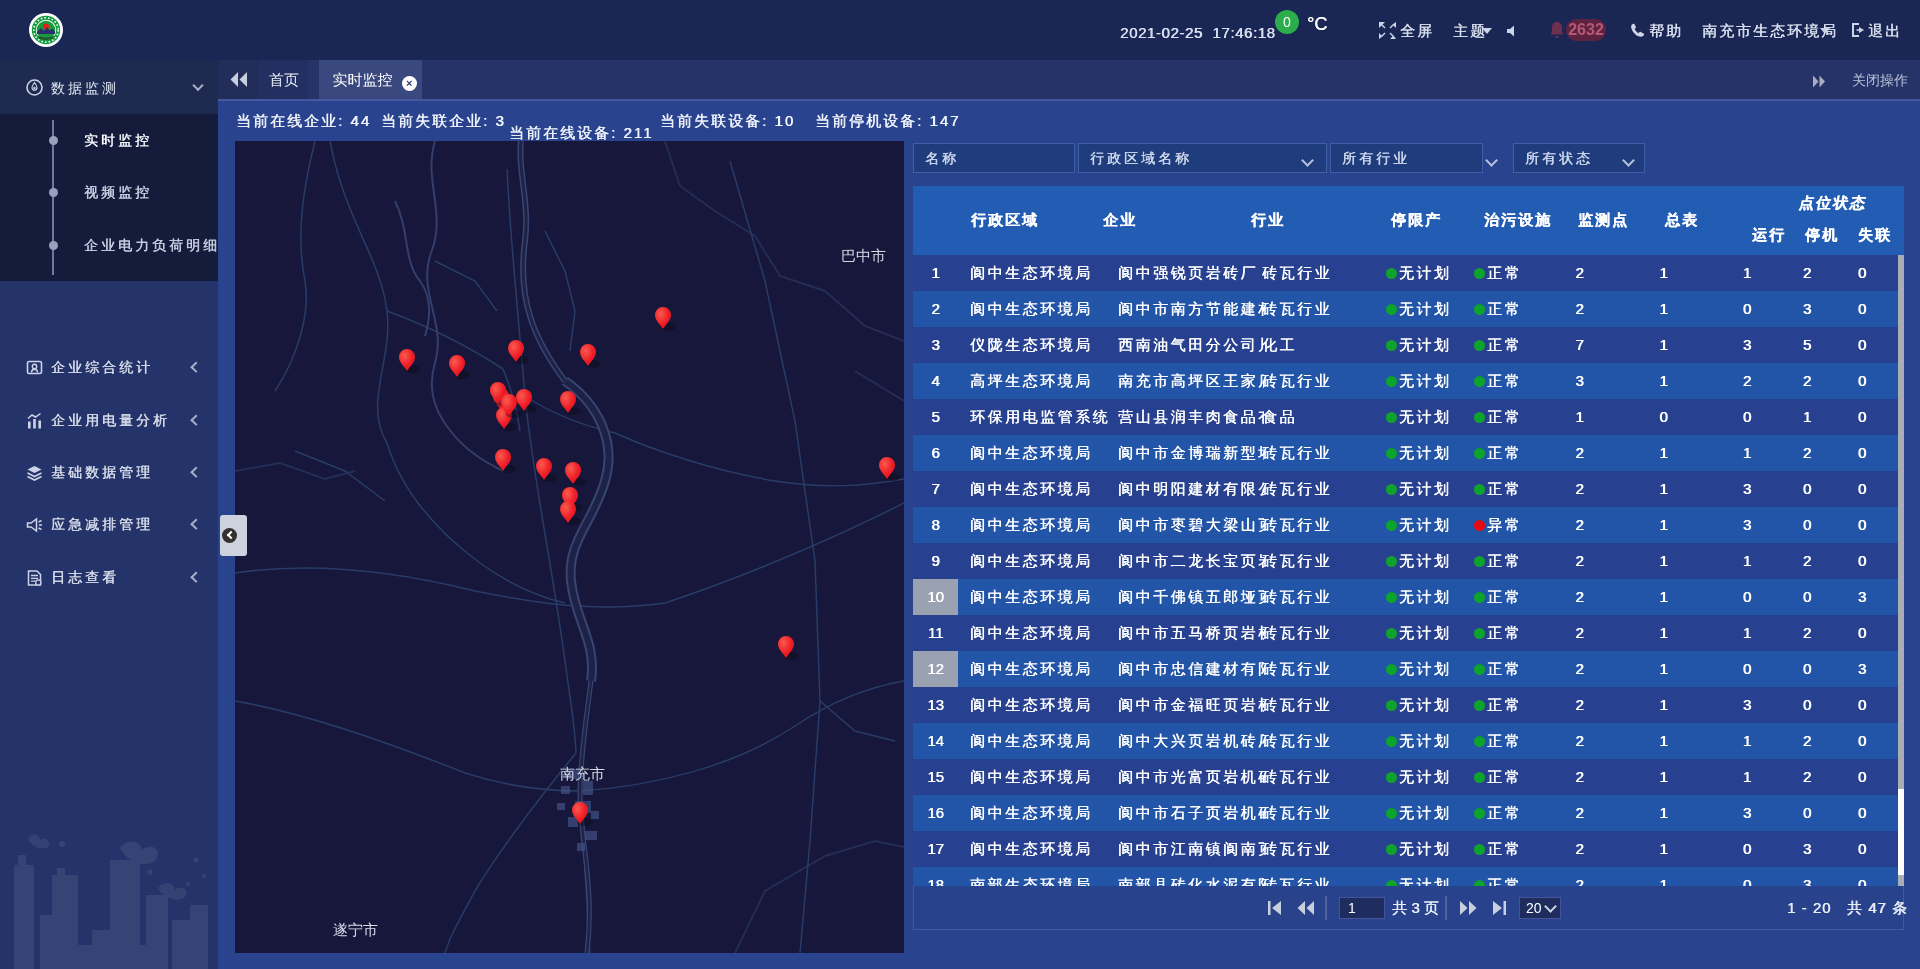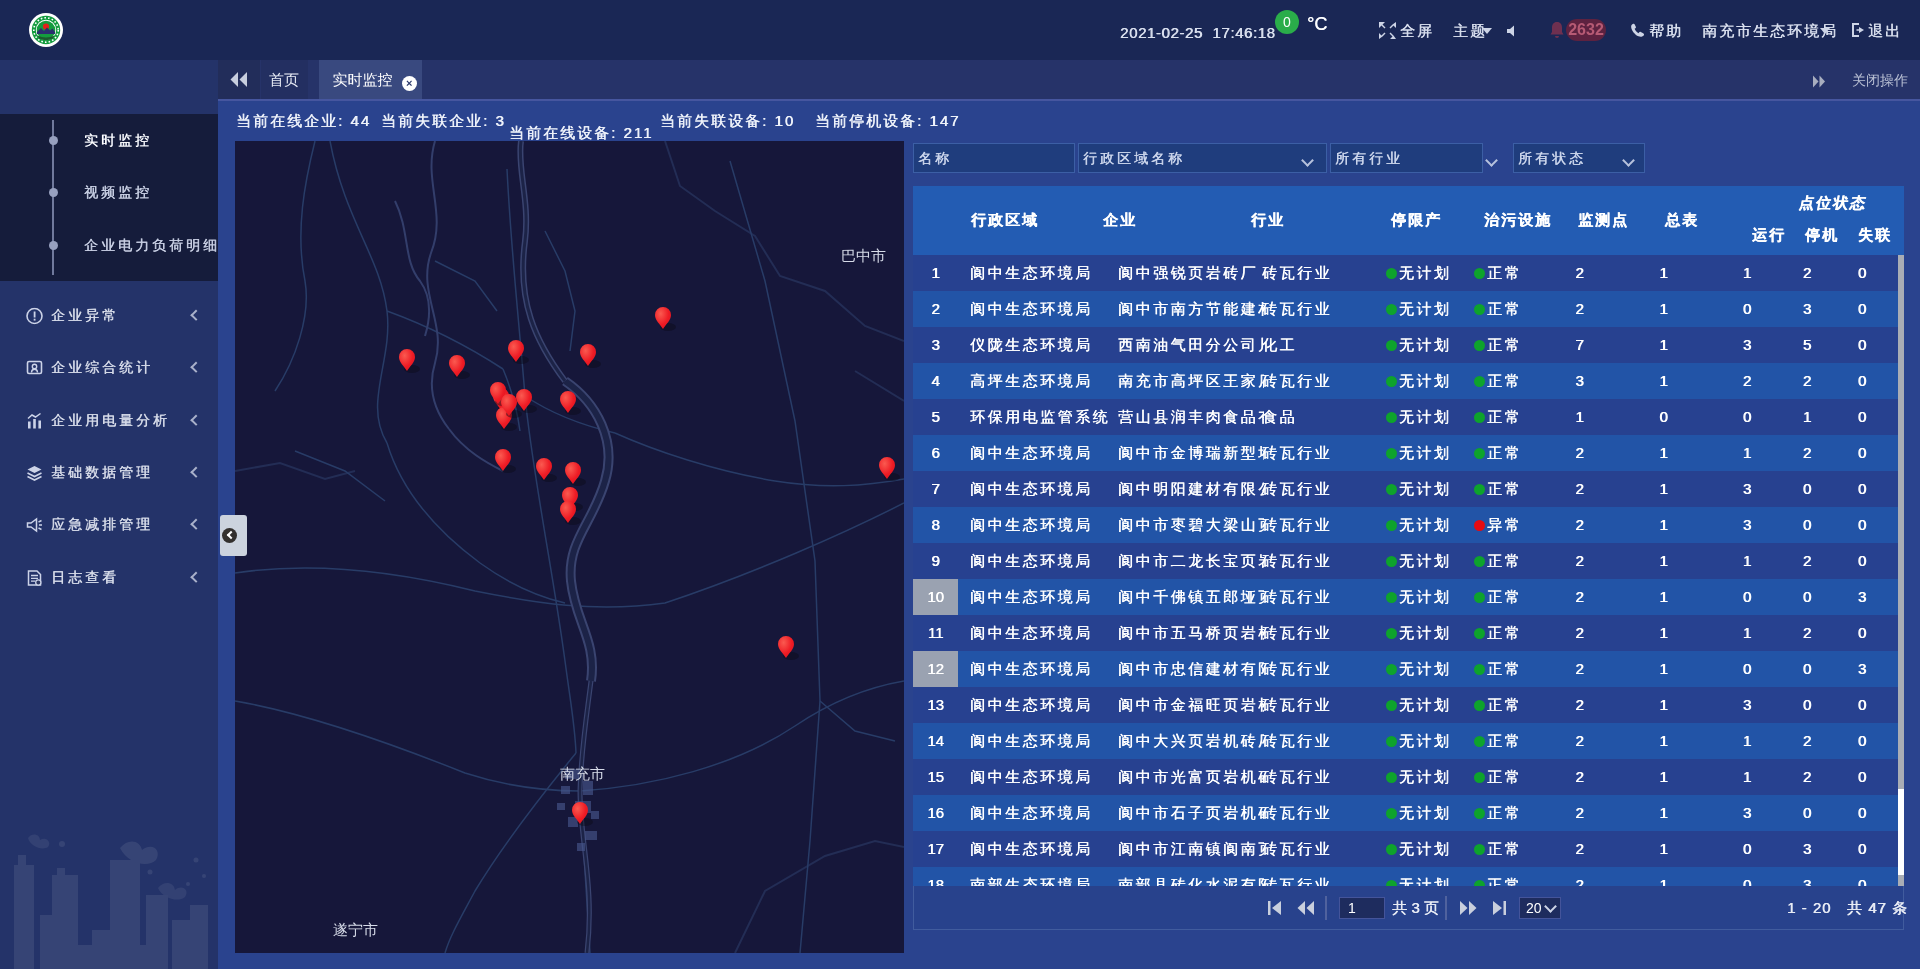--- a/index.html
+++ b/index.html
@@ -14,21 +14,21 @@
 .hdrtxt { position:absolute; color:#d9dfee; font-size:15px; line-height:20px; white-space:nowrap; letter-spacing:2px; text-shadow:0.6px 0 #d9dfee; }
 .stat { position:absolute; color:#eef2fa; font-size:15px; white-space:nowrap; letter-spacing:2px; text-shadow:0.6px 0 #eef2fa; }
 .menuitem { position:absolute; left:0; width:218px; height:53px; }
 .menuitem .txt { position:absolute; left:51px; top:50%; transform:translateY(-50%); font-size:14px; color:#d5dae8; white-space:nowrap; letter-spacing:3px; text-shadow:0.6px 0 #d5dae8; }
 .menuitem .ic { position:absolute; left:26px; top:50%; transform:translateY(-50%); width:17px; height:17px; }
 .chev { position:absolute; right:18px; top:50%; width:8px; height:8px; border-left:2px solid #a9b1ca; border-bottom:2px solid #a9b1ca; }
 .chev.left { transform:translateY(-60%) rotate(45deg); }
 .chev.down { transform:translateY(-70%) rotate(-45deg); }
 .subitem { position:absolute; left:84px; font-size:14px; color:#c7cee2; white-space:nowrap; letter-spacing:3px; text-shadow:0.6px 0 #c7cee2; }
 .dot { position:absolute; left:49px; width:9px; height:9px; border-radius:50%; background:#97a0bf; }
-.filter { position:absolute; top:143px; height:30px; background:#1f3d7d; border:1px solid #3c5fa5; color:#ccd6ec; font-size:14px; line-height:28px; padding-left:4px; letter-spacing:3px; text-shadow:0.6px 0 #ccd6ec; }
+.filter { position:absolute; top:143px; height:30px; background:#1f3d7d; border:1px solid #3c5fa5; color:#ccd6ec; font-size:14px; line-height:28px; padding-left:11px; letter-spacing:3px; text-shadow:0.6px 0 #ccd6ec; }
 .fchev { position:absolute; top:12px; width:9px; height:9px; border-left:2px solid #b7c2dd; border-bottom:2px solid #b7c2dd; transform:rotate(-45deg); }
 .th { position:absolute; color:#fff; font-size:15px; font-weight:bold; white-space:nowrap; letter-spacing:2px; text-shadow:0.6px 0 #fff; }
 .row { position:absolute; left:913px; width:985px; height:36px; }
 .row.odd { background:#274190; }
 .row.even { background:#2254a7; }
 .cell { position:absolute; top:0; height:36px; line-height:36px; color:#fff; font-size:15px; white-space:nowrap; overflow:hidden; text-shadow:0.6px 0 #fff; }
 .ct { letter-spacing:2.5px; }
 .num { left:0; width:45px; text-align:center; }
 .num.gray { background:#9aa2b1; }
 .gdot { display:inline-block; width:11px; height:11px; border-radius:50%; background:#0ea32c; vertical-align:-1px; margin-right:2px; }
@@ -76,37 +76,37 @@
   <div class="hdrtxt" style="left:1649px;top:21px">帮助</div>
   <div class="hdrtxt" style="left:1702px;top:21px">南充市生态环境局</div>
   <div class="abs" style="left:1820px;top:28px;width:0;height:0;border:5px solid transparent;border-top:6px solid #cdd4e6"></div>
   <svg class="abs" style="left:1850px;top:22px" width="16" height="16" viewBox="0 0 16 16">
     <path d="M2 1 L9 1 L9 3 L4 3 L4 13 L9 13 L9 15 L2 15 Z" fill="#cdd4e6"></path>
     <path d="M9 5 L9 7.2 L6.5 7.2 L6.5 8.8 L9 8.8 L9 11 L14 8 Z" fill="#cdd4e6"></path>
   </svg>
   <div class="hdrtxt" style="left:1868px;top:21px">退出</div>
 </div>
 <div id="sidebar">
+  <div class="abs" style="left:0;top:0;width:218px;height:54px;background:#1e2a50">
+    <svg class="ic abs" style="left:26px;top:19px" width="17" height="17" viewBox="0 0 17 17">
+      <circle cx="8.5" cy="8.5" r="7.5" fill="none" stroke="#ccd3e8" stroke-width="1.6"></circle>
+      <path d="M8.5 3.5 C10.3 6 11 7.3 11 8.7 a2.5 2.5 0 1 1 -5 0 C6 7.3 6.7 6 8.5 3.5 Z" fill="none" stroke="#ccd3e8" stroke-width="1.2"></path>
+      <circle cx="8.5" cy="9" r="1.2" fill="#ccd3e8"></circle>
+    </svg>
+    <div class="abs" style="left:51px;top:20px;font-size:14px;color:#e2e6f2;letter-spacing:3px">数据监测</div>
+    <div class="chev down" style="right:16px;top:27px"></div>
+  </div>
   <div class="abs" style="left:0;top:54px;width:218px;height:167px;background:#151c3b">
     <div class="abs" style="left:52px;top:6px;width:2px;height:155px;background:#70799c"></div>
     <div class="dot" style="top:22px"></div>
     <div class="subitem" style="top:18px;color:#ffffff">实时监控</div>
     <div class="dot" style="top:74px"></div>
     <div class="subitem" style="top:70px">视频监控</div>
     <div class="dot" style="top:127px"></div>
     <div class="subitem" style="top:123px">企业电力负荷明细</div>
-  </div>
-  <div class="menuitem" style="top:229px">
-    <svg class="ic" viewBox="0 0 17 17">
-      <circle cx="8.5" cy="8.5" r="7.5" fill="none" stroke="#ccd3e8" stroke-width="1.6"></circle>
-      <rect x="7.7" y="4" width="1.8" height="6" fill="#ccd3e8"></rect>
-      <rect x="7.7" y="11.2" width="1.8" height="1.9" fill="#ccd3e8"></rect>
-    </svg>
-    <div class="txt">企业异常</div>
-    <div class="chev left"></div>
   </div>
   <div class="menuitem" style="top:281px">
     <svg class="ic" viewBox="0 0 17 17">
       <rect x="1.5" y="2" width="14" height="12" rx="1.5" fill="none" stroke="#ccd3e8" stroke-width="1.6"></rect>
       <circle cx="8.5" cy="7" r="2.2" fill="none" stroke="#ccd3e8" stroke-width="1.4"></circle>
       <path d="M5.5 13 C5.5 10.8 7 9.8 8.5 9.8 C10 9.8 11.5 10.8 11.5 13" fill="none" stroke="#ccd3e8" stroke-width="1.4"></path>
     </svg>
     <div class="txt">企业综合统计</div>
     <div class="chev left"></div>
   </div>

